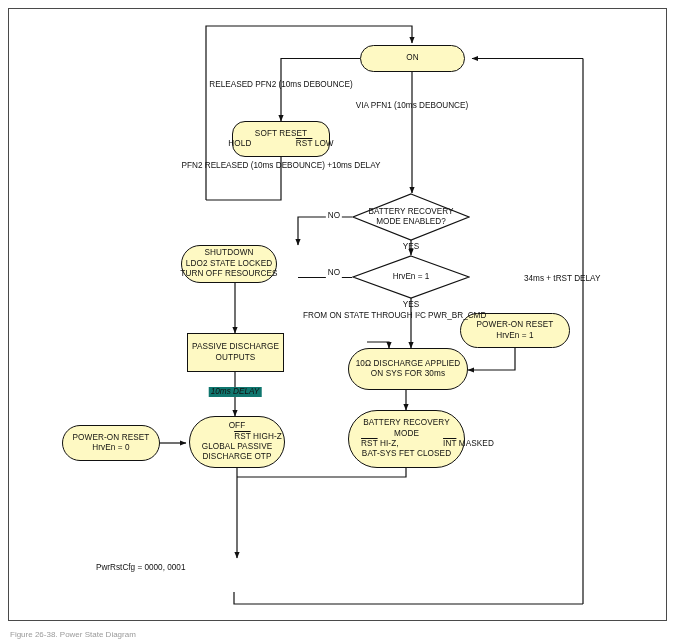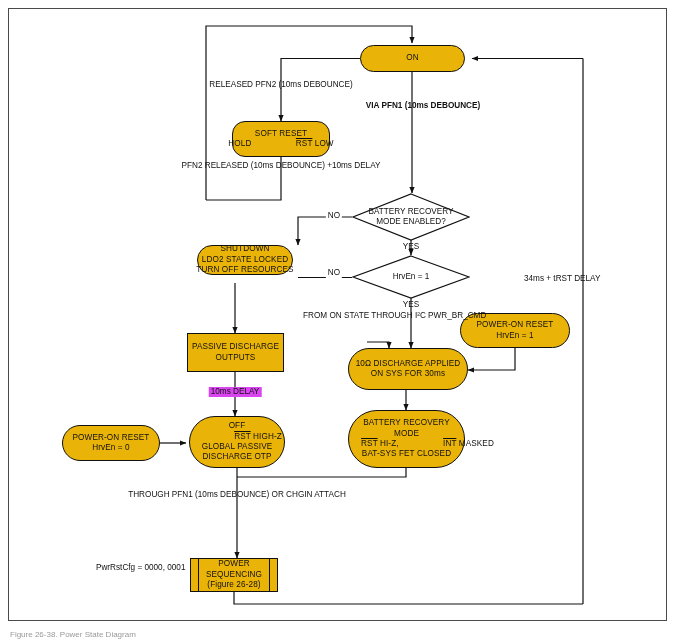--- a/index.html
+++ b/index.html
@@ -2,21 +2,21 @@
 <html><head>
 <meta charset="utf-8">
 <title>Power State Diagram</title>
 <style>
   html,body{margin:0;padding:0;background:#ffffff;}
   body{font-family:"Liberation Sans",sans-serif;}
   #page{position:relative;width:683px;height:641px;background:#ffffff;overflow:hidden;}
   #frame{position:absolute;left:8px;top:8px;width:659px;height:613px;border:1px solid #4a4a4a;box-sizing:border-box;background:#fff;}
   svg#wires{position:absolute;left:0;top:0;width:683px;height:641px;pointer-events:none;}
   .node{position:absolute;box-sizing:border-box;display:flex;flex-direction:column;align-items:center;justify-content:center;
-        text-align:center;color:#111;background:#eab308;font-size:8.2px;line-height:10.4px;letter-spacing:.1px;}
+        text-align:center;color:#111;background:#fef9c3;font-size:8.2px;line-height:10.4px;letter-spacing:.1px;}
   .rect{border:1.2px solid #111;}
   .round{border:1.4px solid #111;border-radius:999px;}
   .node .ln{display:block;white-space:nowrap;}
   .ovl{ text-decoration:overline;margin-left:42px; }
   .lbl{position:absolute;color:#111;font-size:8.2px;line-height:10.4px;white-space:nowrap;text-align:center;}
   .lbl.c{transform:translateX(-50%);}
   .diamond{position:absolute;}
   .diamond .dtxt{position:absolute;left:0;top:0;width:100%;height:100%;display:flex;flex-direction:column;
         align-items:center;justify-content:center;text-align:center;font-size:8.2px;line-height:10.4px;color:#111;}
   .pp-inner{position:absolute;top:0;height:100%;width:0;border-left:1.2px solid #111;}
@@ -79,21 +79,21 @@
 
   <div class="node round" style="left:360px;top:45px;width:105px;height:27px;">
     <span class="ln">ON</span>
   </div>
 
   <div class="node rect" style="left:232px;top:121px;width:98px;height:36px;border-radius:13px;">
     <span class="ln">SOFT RESET</span>
     <span class="ln">HOLD <span class="ovl">RST</span> LOW</span>
   </div>
 
-  <div class="node rect" style="left:197px;top:245px;width:96px;height:30px;border-radius:19px;">
+  <div class="node rect" style="left:181px;top:245px;width:96px;height:38px;border-radius:19px;">
     <span class="ln">SHUTDOWN</span>
     <span class="ln">LDO2 STATE LOCKED</span>
     <span class="ln">TURN OFF RESOURCES</span>
   </div>
 
   <div class="node round" style="left:189px;top:416px;width:96px;height:52px;">
     <span class="ln">OFF</span>
     <span class="ln"><span class="ovl">RST</span> HIGH-Z</span>
     <span class="ln">GLOBAL PASSIVE</span>
     <span class="ln">DISCHARGE OTP</span>
@@ -119,27 +119,20 @@
     <span class="ln">ON SYS FOR 30ms</span>
   </div>
 
   <div class="node round" style="left:348px;top:410px;width:117px;height:58px;">
     <span class="ln">BATTERY RECOVERY</span>
     <span class="ln">MODE</span>
     <span class="ln"><span class="ovl">RST</span> HI-Z, <span class="ovl">INT</span> MASKED</span>
     <span class="ln">BAT-SYS FET CLOSED</span>
   </div>
 
-  <div class="node rect" style="left:190px;top:558px;width:88px;height:34px;">
-    <div class="pp-inner" style="left:7px;"></div>
-    <div class="pp-inner" style="right:7px;"></div>
-    <span class="ln">POWER</span>
-    <span class="ln">SEQUENCING</span>
-    <span class="ln">(Figure 26-28)</span>
-  </div>
 
   <div class="diamond" style="left:352px;top:193px;width:118px;height:48px;">
     <svg width="118" height="48" viewBox="0 0 118 48">
       <polygon points="59,1 117,24 59,47 1,24" fill="#fff" stroke="#111111" stroke-width="1.2"></polygon>
     </svg>
     <div class="dtxt">
       <span class="ln">BATTERY RECOVERY</span>
       <span class="ln">MODE ENABLED?</span>
     </div>
   </div>
@@ -151,21 +144,21 @@
     <div class="dtxt">
       <span class="ln">HrvEn = 1</span>
     </div>
   </div>
 
   <div class="lbl c" style="left:281px;top:80px;">
     <span class="ln">RELEASED PFN2</span>
     <span class="ln">(10ms DEBOUNCE)</span>
   </div>
 
-  <div class="lbl c" style="left:423px;top:101px;font-weight:bold;">
+  <div class="lbl c" style="left:412px;top:101px;">
     <span class="ln">VIA PFN1</span>
     <span class="ln">(10ms DEBOUNCE)</span>
   </div>
 
   <div class="lbl c" style="left:281px;top:161px;">
     <span class="ln">PFN2 RELEASED</span>
     <span class="ln">(10ms DEBOUNCE)</span>
     <span class="ln">+10ms DELAY</span>
   </div>
 
@@ -175,24 +168,20 @@
   <div class="lbl c" style="left:411px;top:300px;">YES</div>
 
   <div class="lbl" style="left:303px;top:311px;text-align:center;">
     <span class="ln">FROM ON STATE</span>
     <span class="ln">THROUGH I²C</span>
     <span class="ln">PWR_BR_CMD</span>
   </div>
 
   <div class="lbl" style="left:524px;top:274px;">34ms + tRST DELAY</div>
 
-  <div class="lbl c" style="left:235px;top:387px;background:#d946ef;padding:0 2px;">10ms DELAY</div>
+  <div class="lbl c" style="left:235px;top:387px;background:#0f766e;padding:0 2px;font-style:italic;">10ms DELAY</div>
 
-  <div class="lbl c" style="left:237px;top:490px;">
-    <span class="ln">THROUGH PFN1 (10ms DEBOUNCE)</span>
-    <span class="ln">OR CHGIN ATTACH</span>
-  </div>
 
   <div class="lbl" style="left:60px;top:563px;padding-left:36px;">PwrRstCfg = 0000, 0001</div>
 
   <div class="caption">Figure 26-38. Power State Diagram</div>
 
 </div>
 
 </body></html>

